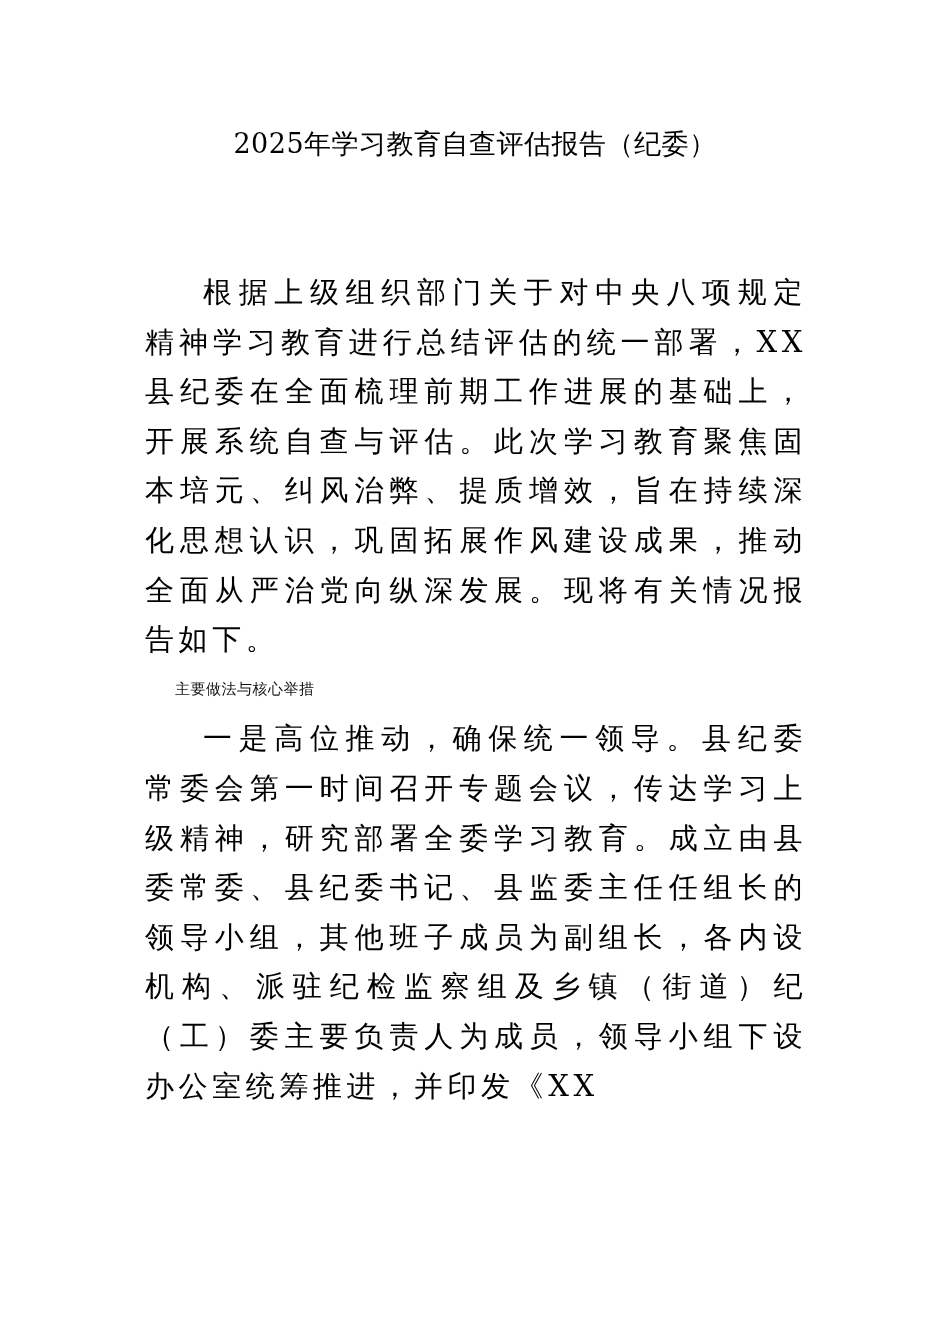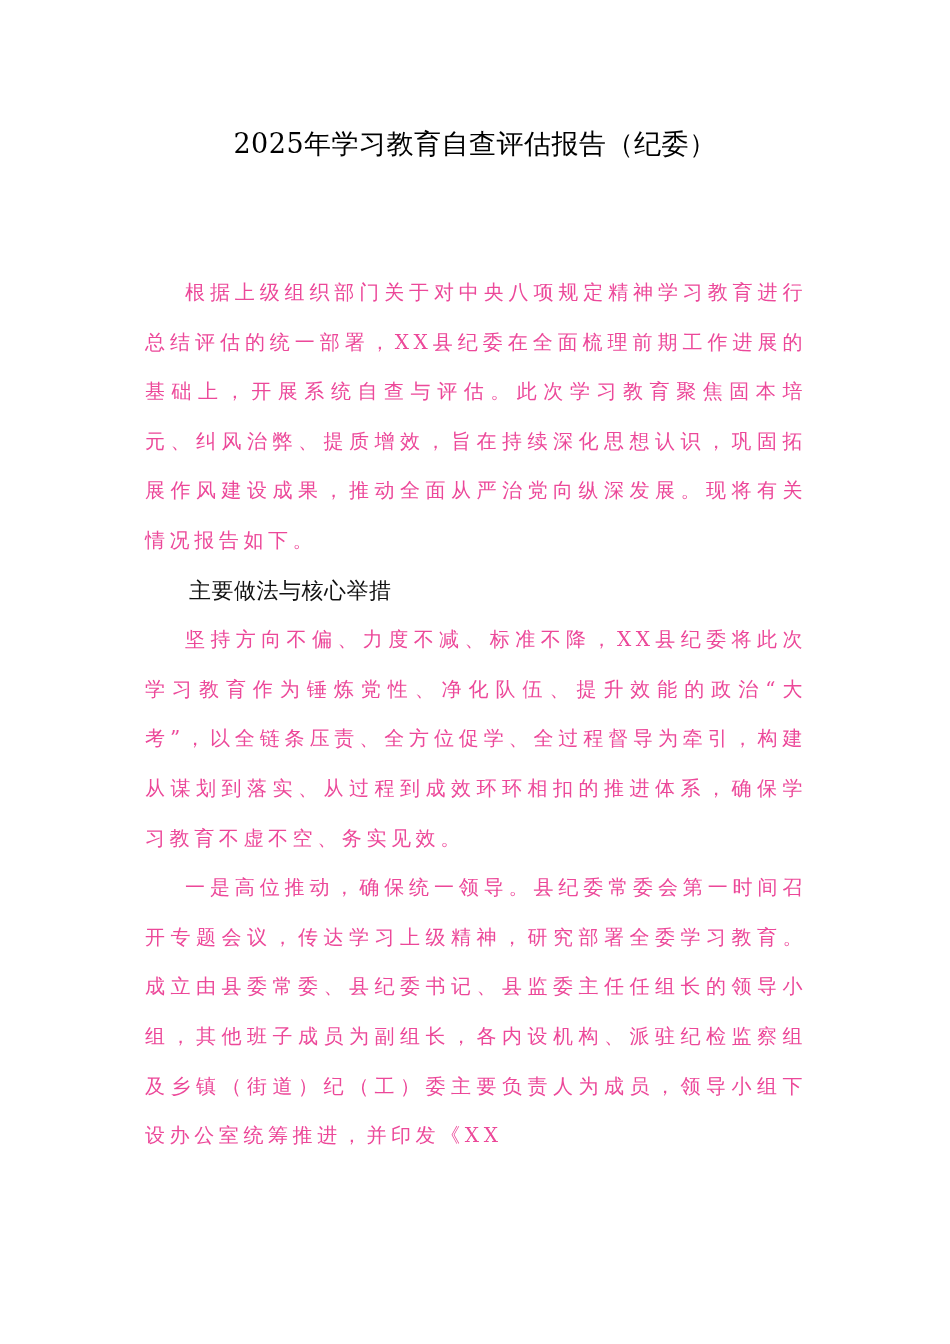--- a/index.html
+++ b/index.html
@@ -37,46 +37,45 @@
       color: #000;
     }
     .body-text {
       position: absolute;
       left: 145px;
       top: 268px;
       width: 662px;
     }
     .para {
       margin: 0;
-      font-size: 20px;
+      font-size: 29px;
       line-height: 49.6px;
       text-indent: 2em;
       text-align: justify;
       text-justify: inter-character;
       letter-spacing: 4.6px;
       word-break: break-all;
-      color: #ec4899;
+      color: #000000;
     }
     .heading {
       margin: 0;
-      font-size: 22px;
+      font-size: 15px;
       line-height: 49.6px;
       text-indent: 2em;
       letter-spacing: 0.5px;
       color: #111;
     }
     .heading.sub {
       text-indent: 1.5em;
     }
   </style>
 </head>
 <body>
 
 <div class="page">
   <h1 class="title">2025年学习教育自查评估报告（纪委）</h1>
 
   <div class="body-text">
     <p class="para">根据上级组织部门关于对中央八项规定精神学习教育进行总结评估的统一部署，XX县纪委在全面梳理前期工作进展的基础上，开展系统自查与评估。此次学习教育聚焦固本培元、纠风治弊、提质增效，旨在持续深化思想认识，巩固拓展作风建设成果，推动全面从严治党向纵深发展。现将有关情况报告如下。</p>
     <p class="heading">主要做法与核心举措</p>
-    <p class="para">坚持方向不偏、力度不减、标准不降，XX县纪委将此次学习教育作为锤炼党性、净化队伍、提升效能的政治“大考”，以全链条压责、全方位促学、全过程督导为牵引，构建从谋划到落实、从过程到成效环环相扣的推进体系，确保学习教育不虚不空、务实见效。</p>
     <p class="para">一是高位推动，确保统一领导。县纪委常委会第一时间召开专题会议，传达学习上级精神，研究部署全委学习教育。成立由县委常委、县纪委书记、县监委主任任组长的领导小组，其他班子成员为副组长，各内设机构、派驻纪检监察组及乡镇（街道）纪（工）委主要负责人为成员，领导小组下设办公室统筹推进，并印发《XX</p>
   </div>
 </div>
 
 </body></html>

